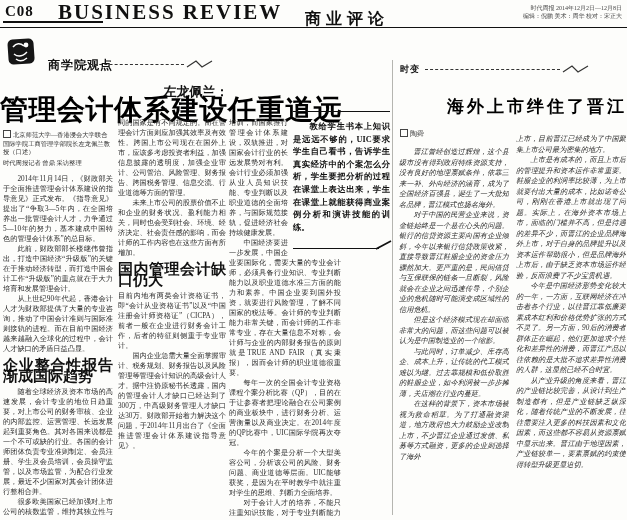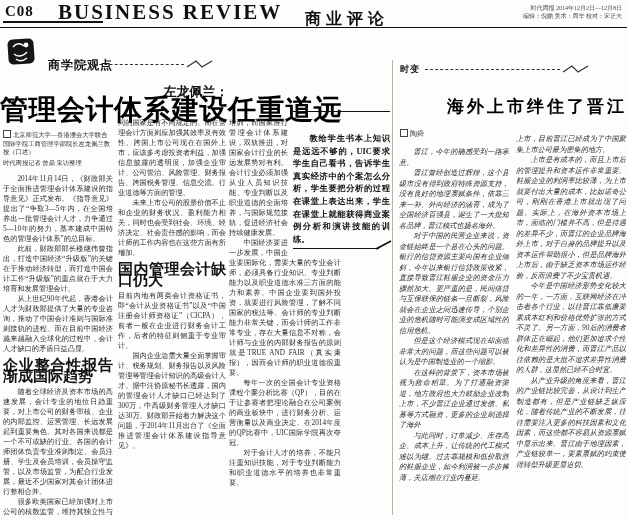--- a/index.html
+++ b/index.html
@@ -34,21 +34,21 @@
   .first-cont p:first-child{text-indent:0;}
   .subhead{font-weight:bold;font-size:15px;line-height:11px;color:#111;margin:6px 0 5px;text-indent:0 !important;}
   .byline-box{font-size:6.3px;line-height:8.6px;color:#333;margin-bottom:7px;text-align:left;}
   .byline-box .sq, .byline-r .sq{display:inline-block;width:6px;height:6px;border:1px solid #444;vertical-align:-1px;margin-right:2px;}
   .byline-reporter{margin-top:2px;}
   .col1{left:3px;top:130px;width:110px;height:388px;}
   .col2{left:118px;top:118px;width:108px;height:400px;}
   .col3{left:229px;top:118px;width:112px;height:400px;}
   .quote-spacer{float:right;width:53px;height:138px;}
   .pullquote{position:absolute;left:293px;top:111px;width:97px;height:138px;border-top:1.5px solid #111;
-    font-weight:bold;font-size:8.3px;line-height:12.6px;text-align:justify;color:#111;padding-top:21px;box-sizing:border-box;}
+    font-weight:bold;font-size:8.3px;line-height:12.6px;text-align:justify;color:#111;padding-top:9px;box-sizing:border-box;}
   .pullquote .pq-text{text-indent:2em;}
   .pq-rule{position:absolute;left:0;bottom:0;width:86px;border-top:1.5px solid #111;}
   .pq-hook{position:absolute;right:-2px;bottom:-1px;}
   
   .vdiv{position:absolute;left:392px;top:60px;width:1px;height:455px;background:#b5b5b0;}
   
   .headline-right{position:absolute;left:394px;top:95px;width:233px;text-align:right;font-weight:900;font-size:17px;letter-spacing:3px;color:#000;}
   .byline-r{position:absolute;left:400px;top:129px;font-size:7px;color:#333;}
   .rcol{font-style:italic;font-size:7.2px;line-height:10.5px;}
   .rcol1{left:399px;top:147px;width:110px;height:369px;}
@@ -112,20 +112,21 @@
         <p>国内企业急需大量全面掌握审计、税务规划、财务报告以及风险管理等管理会计知识的高级会计人才。据中注协原秘书长透露，国内的管理会计人才缺口已经达到了300万，中高级财务管理人才缺口达30万。财政部开始着力解决这个问题，于2014年11月出台了《全面推进管理会计体系建设指导意见》。</p>
       </div>
   </div>
 
   <div class="col col3">
     <div class="quote-spacer"></div>
     <div class="first-cont">
         <p>培训，而国家推行管理会计体系建设，双轨推进，对国家会计行业的长远发展势对有利。会计行业必须加强从业人员知识技能、专业判断以及职业道德的全面培养，与国际规范接轨，促进经济社会持续健康发展。</p>
         <p>中国经济要进一步发展，中国企业要国际化，需要大量的专业会计师，必须具备行业知识、专业判断能力以及职业道德水准三方面的能力和素养。中国企业要到国外投资，就要进行风险管理，了解不同国家的税法等。会计师的专业判断能力非常关键，而会计师的工作非常专业，存在大量信息不对称，会计师与企业的内部财务报告的原则就是TRUE AND FAIR（真实秉报），因而会计师的职业道德很重要。</p>
         <p>每年一次的全国会计专业资格课程个案分析比赛（QP），目的在于让参赛者把理论融合在公司案例的商业板块中，进行财务分析、运营衡量以及商业决定。在2014年度的QP比赛中，UIC国际学院再次夺冠。</p>
+        <p>今年的个案是分析一个大型美容公司，分析该公司的风险、财务问题、商业道德等层面。UIC能够获奖，是因为在平时教学中就注重对学生的思维、判断力全面培养。</p>
         <p>对于会计人才的培养，不能只注重知识技能，对于专业判断能力和职业道德水平的培养也非常重要。</p>
       </div>
   </div>
 
   <div class="pullquote">
     <div class="pq-text">教给学生书本上知识是远远不够的，UIC要求学生自己看书，告诉学生真实经济中的个案怎么分析，学生要把分析的过程在课堂上表达出来，学生在课堂上就能获得商业案例分析和演讲技能的训练。</div>
     <div class="pq-rule"></div>
     <svg class="pq-hook" width="16" height="10" viewBox="0 0 16 10">
       <path d="M0 9 L15 1" stroke="#111" stroke-width="1.6" fill="none"></path>
     </svg>
@@ -139,26 +140,25 @@
     <path d="M1 9 L10 3 L16 9 L26 3" stroke="#333" stroke-width="1.2" fill="none"></path>
   </svg>
 
   <div class="headline-right">海外上市绊住了晋江</div>
   <div class="byline-r">
     <span class="sq"></span><span>陶舜</span>
   </div>
 
   <div class="col rcol rcol1">
     <div>
-        <p>晋江，今年的确感受到一路寒意。</p>
         <p>晋江曾经创造过辉煌，这个县级市没有得到政府特殊资源支持，没有良好的地理禀赋条件，依靠三来一补、外向经济的涵育，成为了全国经济百强县，诞生了一大批知名品牌，晋江模式也扬名海外。</p>
         <p>对于中国的民营企业来说，资金链始终是一个悬在心头的问题。银行的信贷资源主要向国有企业倾斜，今年以来银行信贷政策收紧，直接导致晋江鞋服企业的资金压力骤然加大。更严重的是，民间借贷与互保联保的链条一旦断裂，风险就会在企业之间迅速传导，个别企业的危机随时可能演变成区域性的信用危机。</p>
         <p>但是这个经济模式现在却面临非常大的问题，而这些问题可以被认为是中国制造业的一个缩影。</p>
+        <p>与此同时，订单减少、库存高企、成本上升，让传统的代工模式难以为继。过去靠规模和低价取胜的鞋服企业，如今利润被一步步摊薄，关店潮在行业内蔓延。</p>
         <p>在这样的背景下，资本市场被视为救命稻草。为了打通融资渠道，地方政府也大力鼓励企业改制上市，不少晋江企业通过发债、私募等方式融资，更多的企业则选择了海外</p>
-        <p>与此同时，订单减少、库存高企、成本上升，让传统的代工模式难以为继。过去靠规模和低价取胜的鞋服企业，如今利润被一步步摊薄，关店潮在行业内蔓延。</p>
       </div>
   </div>
   <div class="col rcol rcol2">
     <div class="first-cont">
         <p>上市，目前晋江已经成为了中国聚集上市公司最为密集的地方。</p>
         <p>上市是有成本的，而且上市后的管理提升和资本运作非常重要。鞋服企业的利润率比较薄，为上市就要付出大量的成本，比如诺奇公司，刚刚在香港上市就出现了问题。实际上，在海外资本市场上市，面临的门槛并不高，但是待遇的差异不少，而晋江的企业品牌海外上市，对于自身的品牌提升以及资本运作帮助很小，但是品牌海外上市后，由于缺乏资本市场运作经验，反而浪费了不少宝贵机遇。</p>
         <p>今年是中国经济形势变化较大的一年，一方面，互联网经济在冲击着各个行业，以往晋江靠低廉要素成本红利和价格优势扩张的方式不灵了。另一方面，90后的消费者群体正在崛起，他们更加追求个性化和差异性的消费，而晋江产品以往依赖的是大批不追求差异性消费的人群，这显然已经不合时宜。</p>
         <p>从产业升级的角度来看，晋江的产业链比较完善，从设计到生产制造都有，但是产业链缺乏纵深化，随着传统产业的不断发展，往往需要注入更多的科技因素和文化因素，而这些都不容易从资源禀赋中显示出来。晋江由于地理因素，产业链较单一，要素禀赋的约束使得转型升级更显迫切。</p>
       </div>
   </div>

